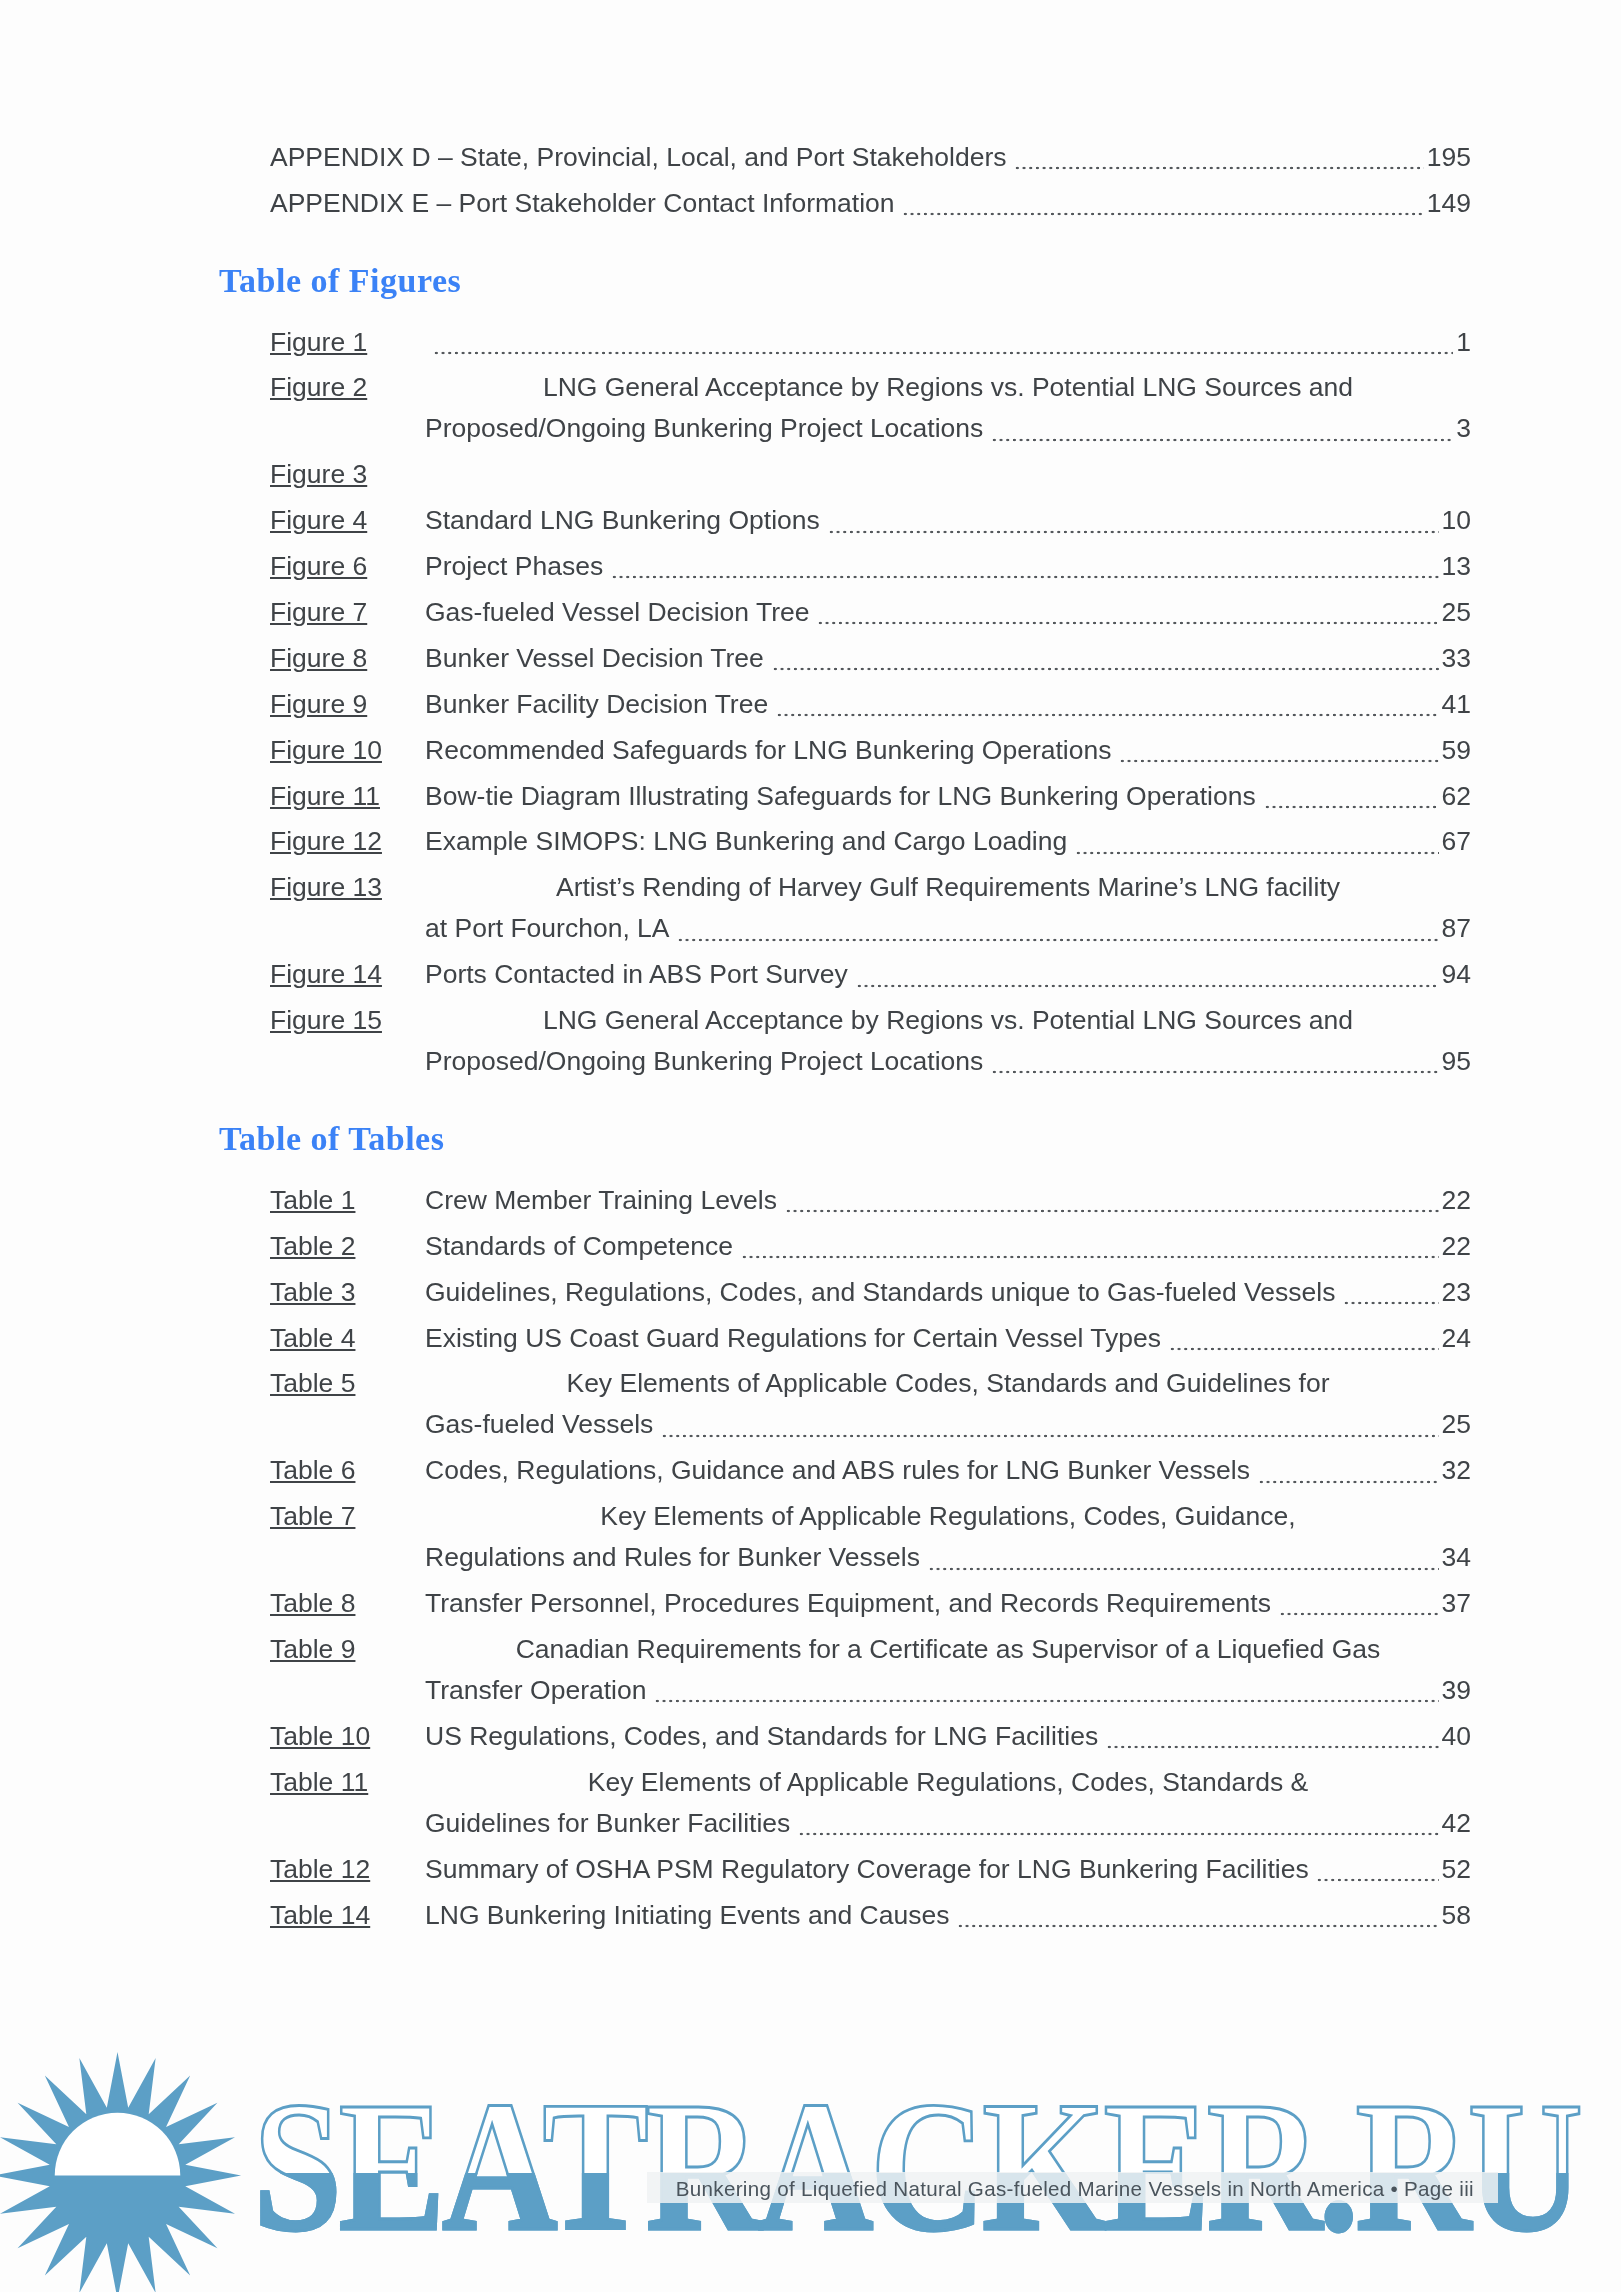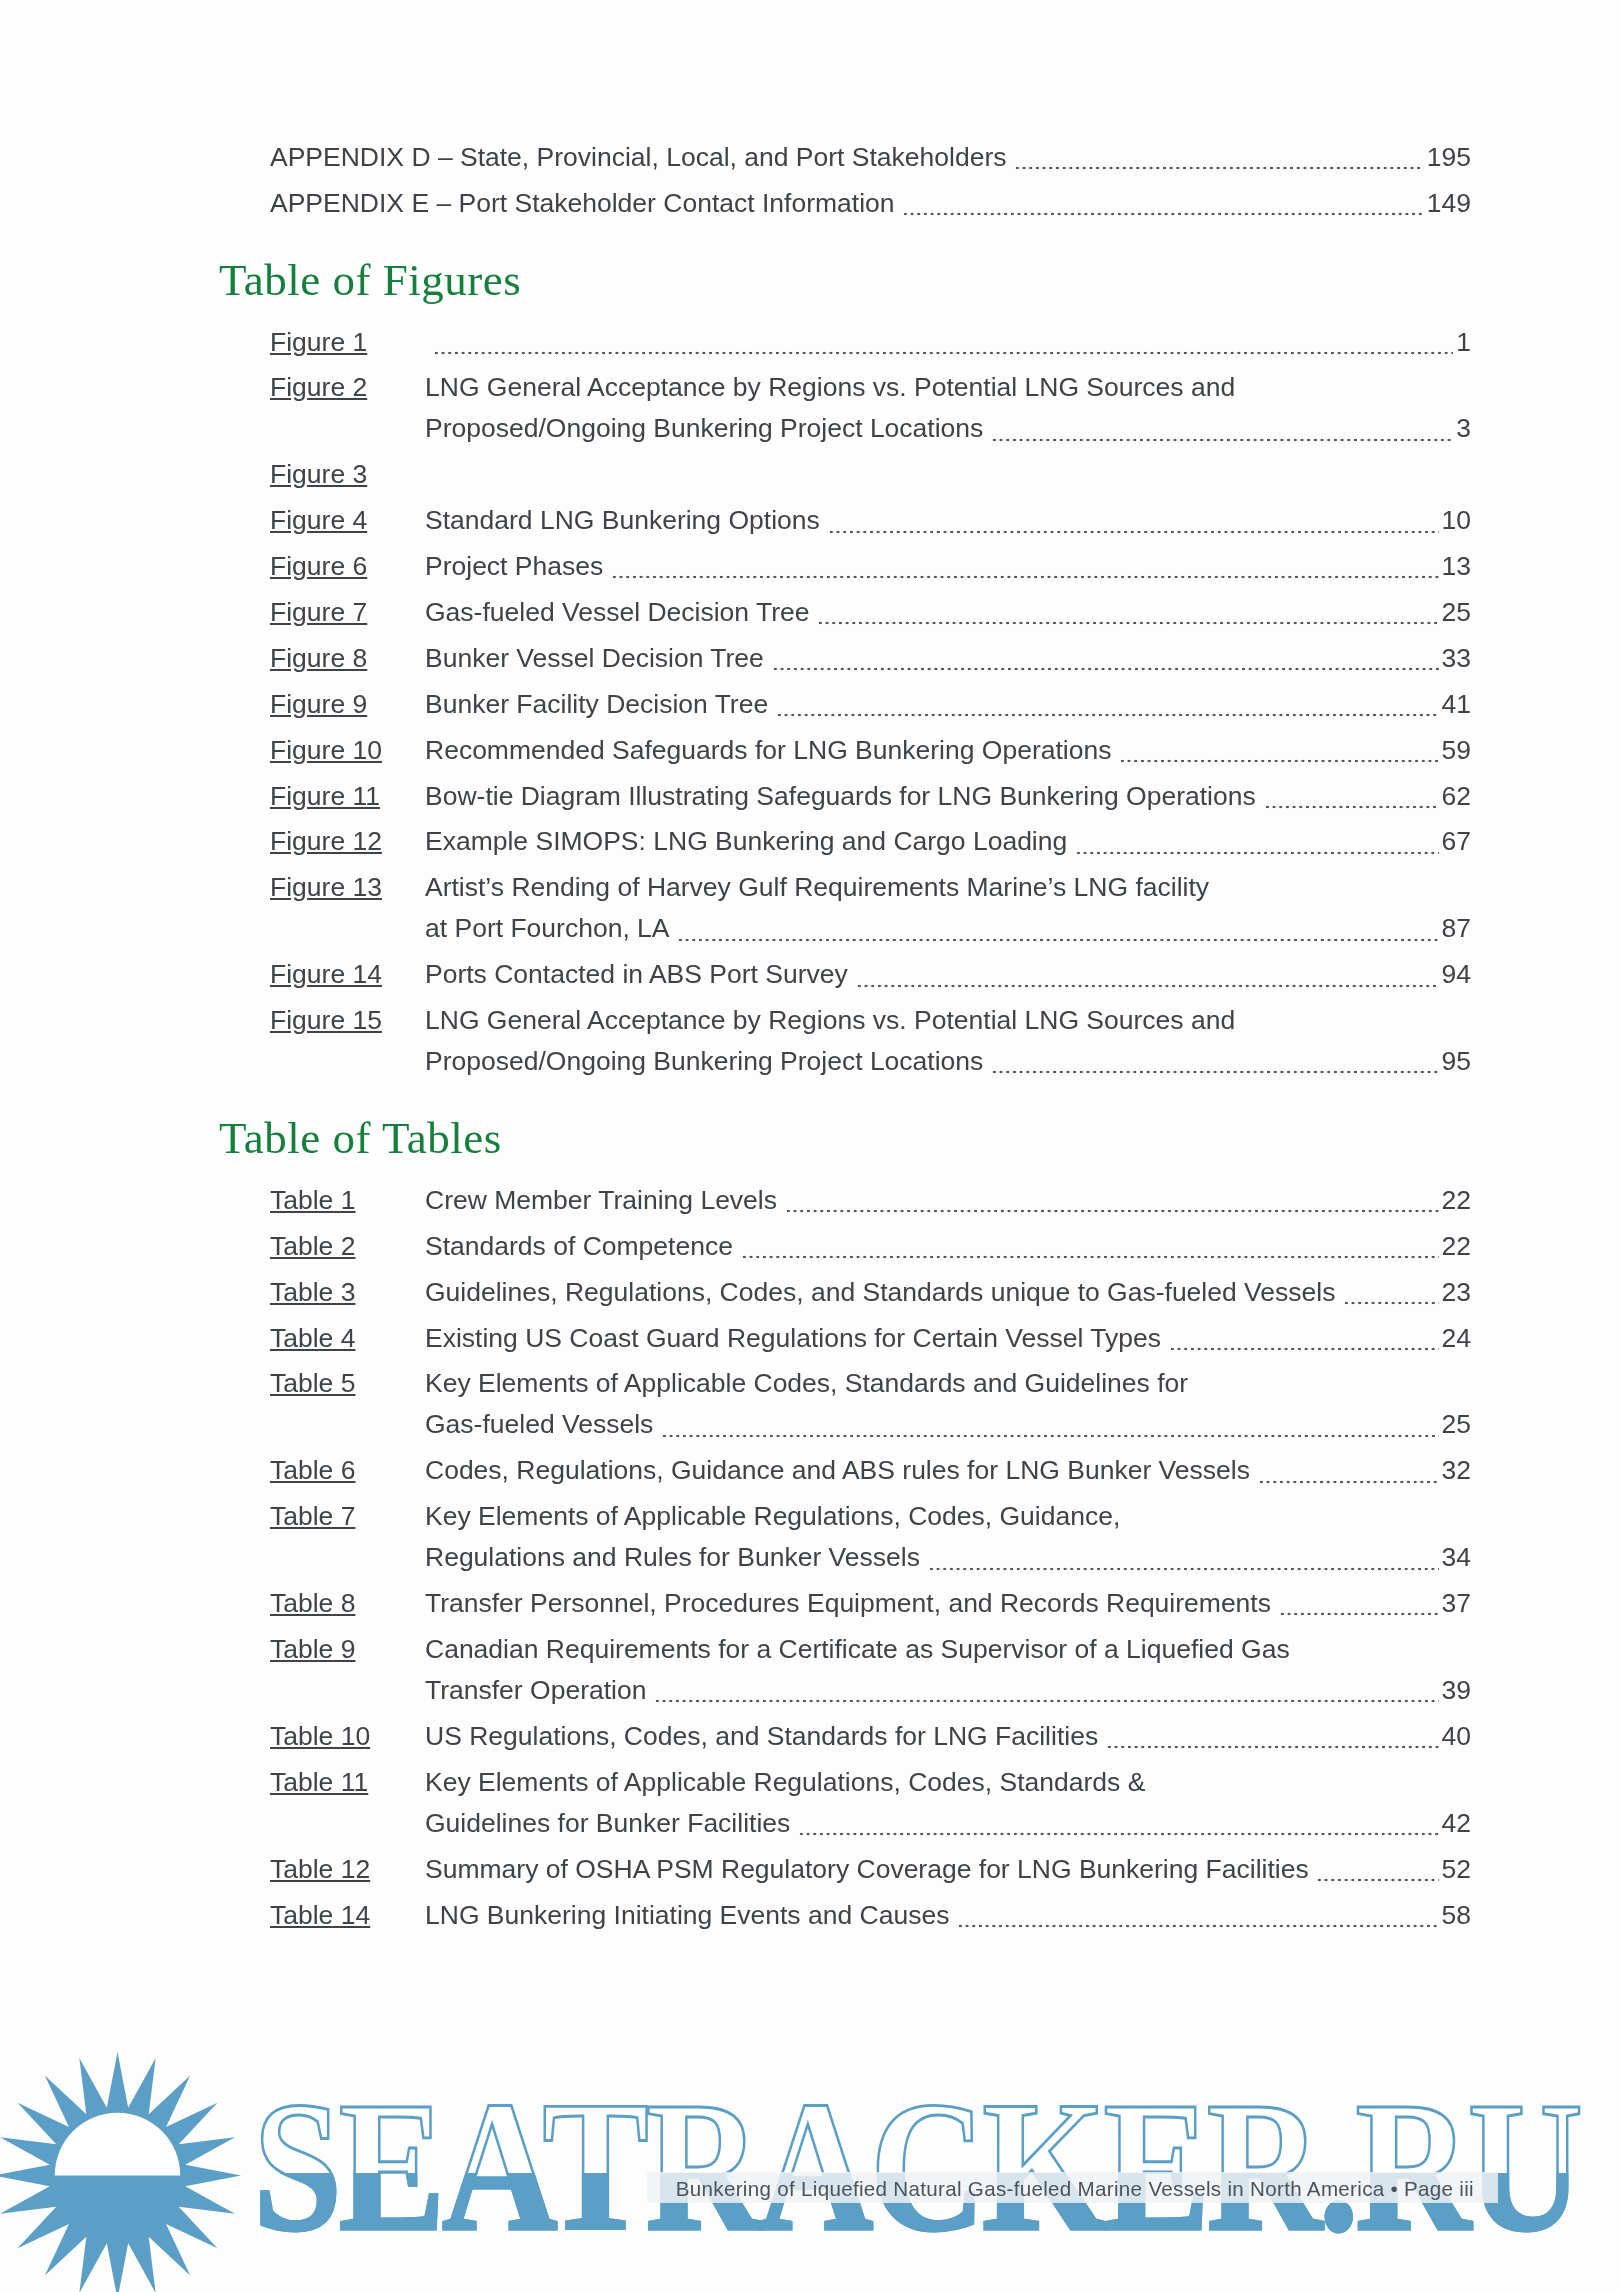--- a/index.html
+++ b/index.html
@@ -70,36 +70,36 @@
     position: absolute;
     left: 270px;
     top: 0;
     width: 1201px;
     z-index: 2;
   }
   .toc-top { margin-top: 137px; }
 
   .sec-heading {
     font-family: "Liberation Serif", serif;
-    font-weight: 400;
-    font-size: 45px;
+    font-weight: 700;
+    font-size: 34px;
     line-height: 55px;
     letter-spacing: 0.5px;
-    color: #15803d;
+    color: #3b82f6;
     margin: 29px 0 13.7px -51px;
   }
 
   .entry {
     display: flex;
     font-size: 26.5px;
     line-height: 41px;
     margin-bottom: 4.9px;
   }
   .entry .num { flex: 0 0 155px; text-decoration: underline; }
-  .entry .body { flex: 1 1 auto; min-width: 0; display: flex; flex-direction: column; }
+  .entry .body { flex: 1 1 auto; min-width: 0; display: flex; flex-direction: column; text-align: center; }
   .entry .line { white-space: nowrap; }
   .lastline { display: flex; align-items: stretch; }
   .lastline .text { flex: 0 1 auto; white-space: nowrap; }
   .leader {
     flex: 1 1 auto;
     min-width: 7.8px;
     margin: 0 2.9px 0 7.8px;
     background-image: radial-gradient(circle, #54585c 1.2px, transparent 1.5px);
     background-size: 6.7px 3.9px;
     background-repeat: repeat-x;

